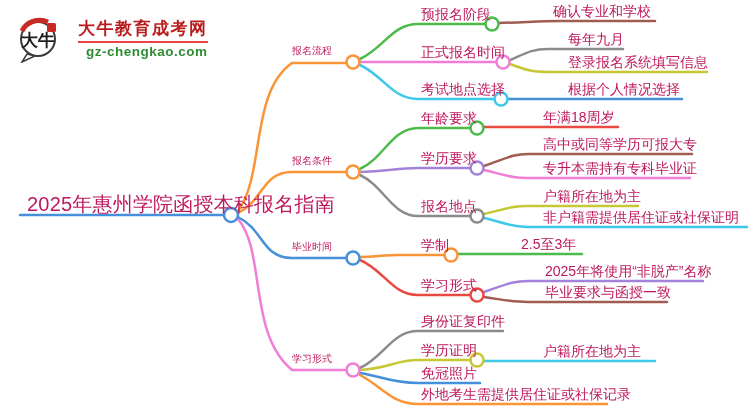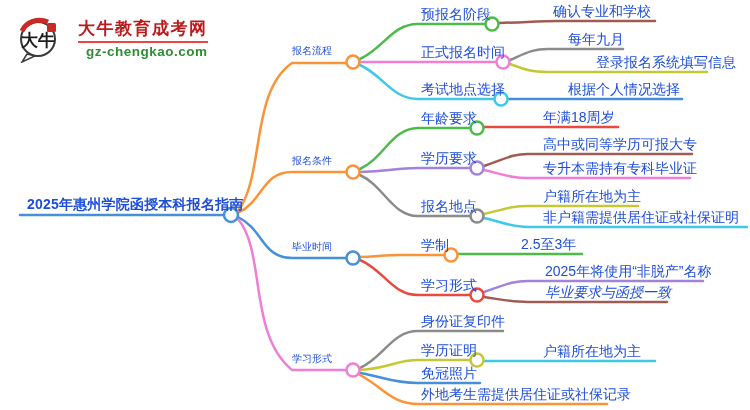--- a/index.html
+++ b/index.html
@@ -5,28 +5,28 @@
   html,body{margin:0;padding:0;}
   body{
     width:750px;height:410px;position:relative;overflow:hidden;
     background:#ffffff;
     font-family:"Liberation Sans","DejaVu Sans",sans-serif;
   }
   .stage{position:absolute;inset:0;width:750px;height:410px;}
   svg.map{position:absolute;left:0;top:0;}
   .node{
     position:absolute;
-    color:#1d4ed8;
+    color:#be185d;
     font-size:14px;
     line-height:16px;
     white-space:nowrap;
     cursor:default;
   }
   .branch-label{font-size:10px;}
-  .root-label{font-size:14px;letter-spacing:0.2px;font-weight:bold;}
+  .root-label{font-size:20px;letter-spacing:0.2px;}
   
   .logo{position:absolute;left:14px;top:13px;display:flex;align-items:center;gap:16px;}
   .logo-text{display:flex;flex-direction:column;}
   .logo-title{
     color:#b91c1c;font-weight:bold;font-size:17px;line-height:21px;letter-spacing:1.5px;
   }
   .logo-subtitle{
     color:#2f8d33;font-weight:bold;font-size:13.5px;line-height:15px;
     border-top:2px solid #ef4444;margin-top:2px;padding-top:1px;letter-spacing:0.5px;text-align:right;
   }
@@ -116,38 +116,38 @@
 
   <div class="node branch-label" style="left:292px;top:43px;">报名流程</div>
   <div class="node branch-label" style="left:292px;top:153px;">报名条件</div>
   <div class="node branch-label" style="left:292px;top:239px;">毕业时间</div>
   <div class="node branch-label" style="left:292px;top:351px;">学习形式</div>
 
   <div class="node" style="left:421px;top:6px;">预报名阶段</div>
   <div class="node" style="left:553px;top:3px;">确认专业和学校</div>
   <div class="node" style="left:421px;top:44px;">正式报名时间</div>
   <div class="node" style="left:568px;top:31px;">每年九月</div>
-  <div class="node" style="left:568px;top:54px;margin-left:28px;">登录报名系统填写信息</div>
+  <div class="node" style="left:568px;top:54px;">登录报名系统填写信息</div>
   <div class="node" style="left:568px;top:81px;">根据个人情况选择</div>
   <div class="node" style="left:421px;top:81px;">考试地点选择</div>
 
   <div class="node" style="left:421px;top:110px;">年龄要求</div>
   <div class="node" style="left:543px;top:109px;">年满18周岁</div>
   <div class="node" style="left:421px;top:150px;">学历要求</div>
   <div class="node" style="left:543px;top:136px;">高中或同等学历可报大专</div>
   <div class="node" style="left:543px;top:160px;">专升本需持有专科毕业证</div>
   <div class="node" style="left:421px;top:198px;">报名地点</div>
   <div class="node" style="left:543px;top:188px;">户籍所在地为主</div>
   <div class="node" style="left:543px;top:209px;">非户籍需提供居住证或社保证明</div>
 
   <div class="node" style="left:421px;top:237px;">学制</div>
   <div class="node" style="left:521px;top:236px;">2.5至3年</div>
   <div class="node" style="left:421px;top:277px;">学习形式</div>
   <div class="node" style="left:545px;top:263px;">2025年将使用“非脱产”名称</div>
-  <div class="node" style="left:545px;top:284px;font-style:italic;">毕业要求与函授一致</div>
+  <div class="node" style="left:545px;top:284px;">毕业要求与函授一致</div>
 
   <div class="node" style="left:421px;top:313px;">身份证复印件</div>
   <div class="node" style="left:421px;top:342px;">学历证明</div>
   <div class="node" style="left:543px;top:343px;">户籍所在地为主</div>
   <div class="node" style="left:421px;top:365px;">免冠照片</div>
   <div class="node" style="left:421px;top:386px;">外地考生需提供居住证或社保记录</div>
 
 </div>
 
 </body></html>

